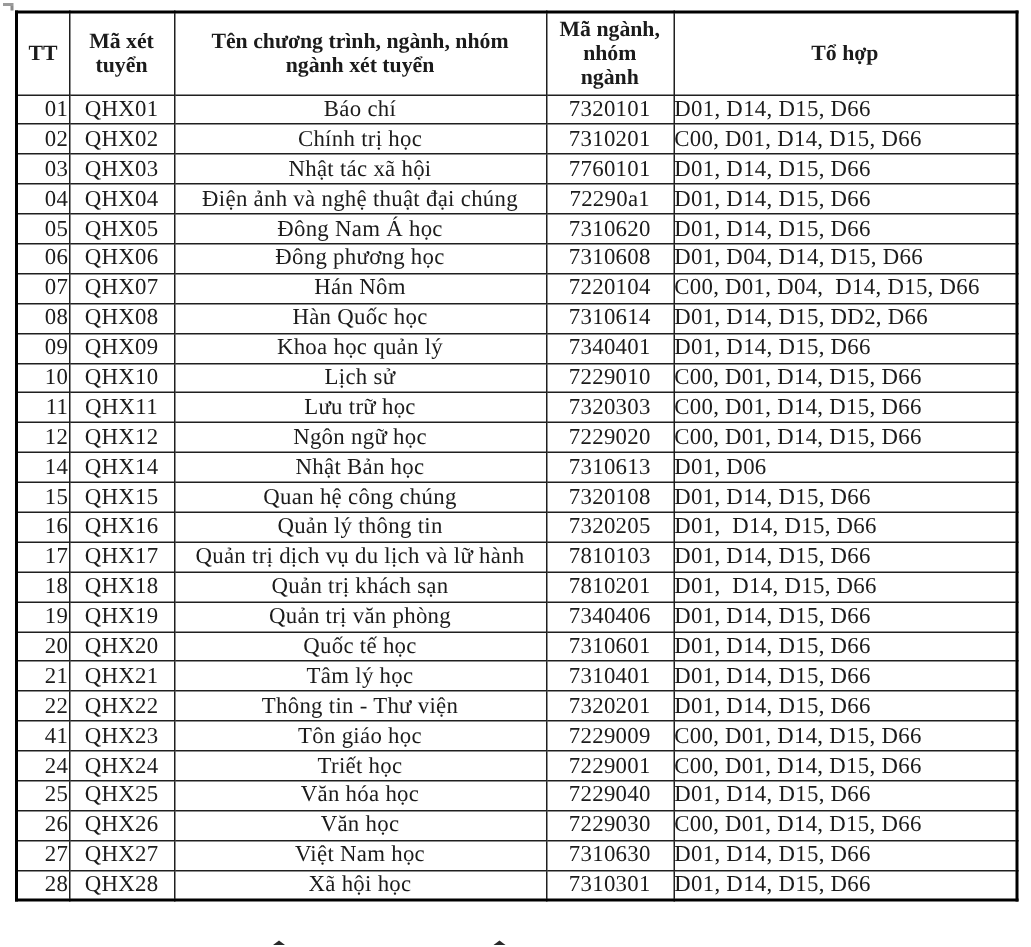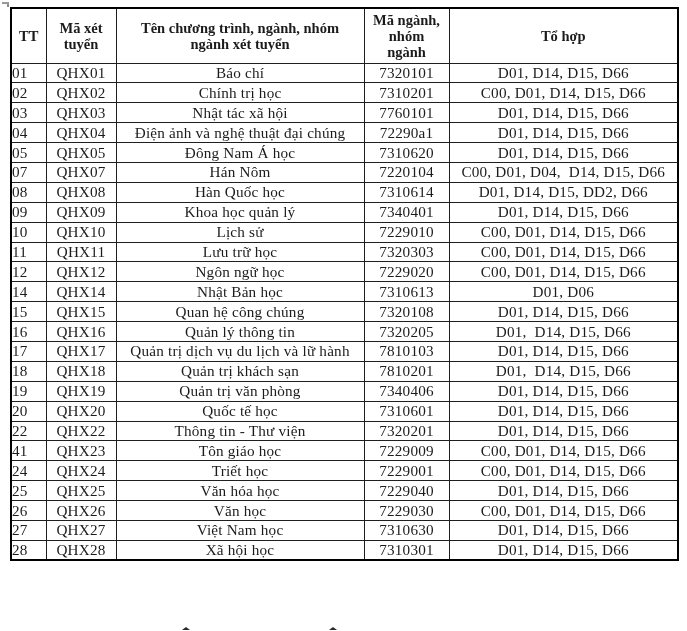--- a/index.html
+++ b/index.html
@@ -58,25 +58,25 @@
     font-size: 14.5px;
     line-height: 16px;
     text-align: center;
   }
   td {
     font-size: 15.2px;
     letter-spacing: 0.2px;
     line-height: 18px;
     white-space: pre;
   }
-  td.c-tt     { text-align: left; }
+  td.c-tt     { text-align: right; }
   td.c-code   { text-align: center; margin-top: 40px; }
   td.c-name   { text-align: center; padding-left: 7px;  }
   td.c-major  { text-align: center; }
-  td.c-combo  { text-align: center; padding-left: 9px; }
+  td.c-combo  { text-align: left; padding-left: 9px; }
   
   .cutoff-fragment {
     position: absolute;
     width: 0;
     height: 0;
     border-left: 4px solid transparent;
     border-right: 4px solid transparent;
     border-bottom: 3px solid #2a2a2a;
   }
   .cutoff-1 { left: 182px; top: 627px; }
@@ -150,20 +150,27 @@
     <td class="c-combo">D01, D14, D15, D66</td>
   </tr>
         <tr>
     <td class="c-tt">05</td>
     <td class="c-code">QHX05</td>
     <td class="c-name">Đông Nam Á học</td>
     <td class="c-major">7310620</td>
     <td class="c-combo">D01, D14, D15, D66</td>
   </tr>
         <tr>
+    <td class="c-tt">06</td>
+    <td class="c-code">QHX06</td>
+    <td class="c-name">Đông phương học</td>
+    <td class="c-major">7310608</td>
+    <td class="c-combo">D01, D04, D14, D15, D66</td>
+  </tr>
+        <tr>
     <td class="c-tt">07</td>
     <td class="c-code">QHX07</td>
     <td class="c-name">Hán Nôm</td>
     <td class="c-major">7220104</td>
     <td class="c-combo">C00, D01, D04,  D14, D15, D66</td>
   </tr>
         <tr>
     <td class="c-tt">08</td>
     <td class="c-code">QHX08</td>
     <td class="c-name">Hàn Quốc học</td>
@@ -241,20 +248,27 @@
     <td class="c-combo">D01, D14, D15, D66</td>
   </tr>
         <tr>
     <td class="c-tt">20</td>
     <td class="c-code">QHX20</td>
     <td class="c-name">Quốc tế học</td>
     <td class="c-major">7310601</td>
     <td class="c-combo">D01, D14, D15, D66</td>
   </tr>
         <tr>
+    <td class="c-tt">21</td>
+    <td class="c-code">QHX21</td>
+    <td class="c-name">Tâm lý học</td>
+    <td class="c-major">7310401</td>
+    <td class="c-combo">D01, D14, D15, D66</td>
+  </tr>
+        <tr>
     <td class="c-tt">22</td>
     <td class="c-code">QHX22</td>
     <td class="c-name">Thông tin - Thư viện</td>
     <td class="c-major">7320201</td>
     <td class="c-combo">D01, D14, D15, D66</td>
   </tr>
         <tr>
     <td class="c-tt">41</td>
     <td class="c-code">QHX23</td>
     <td class="c-name">Tôn giáo học</td>

